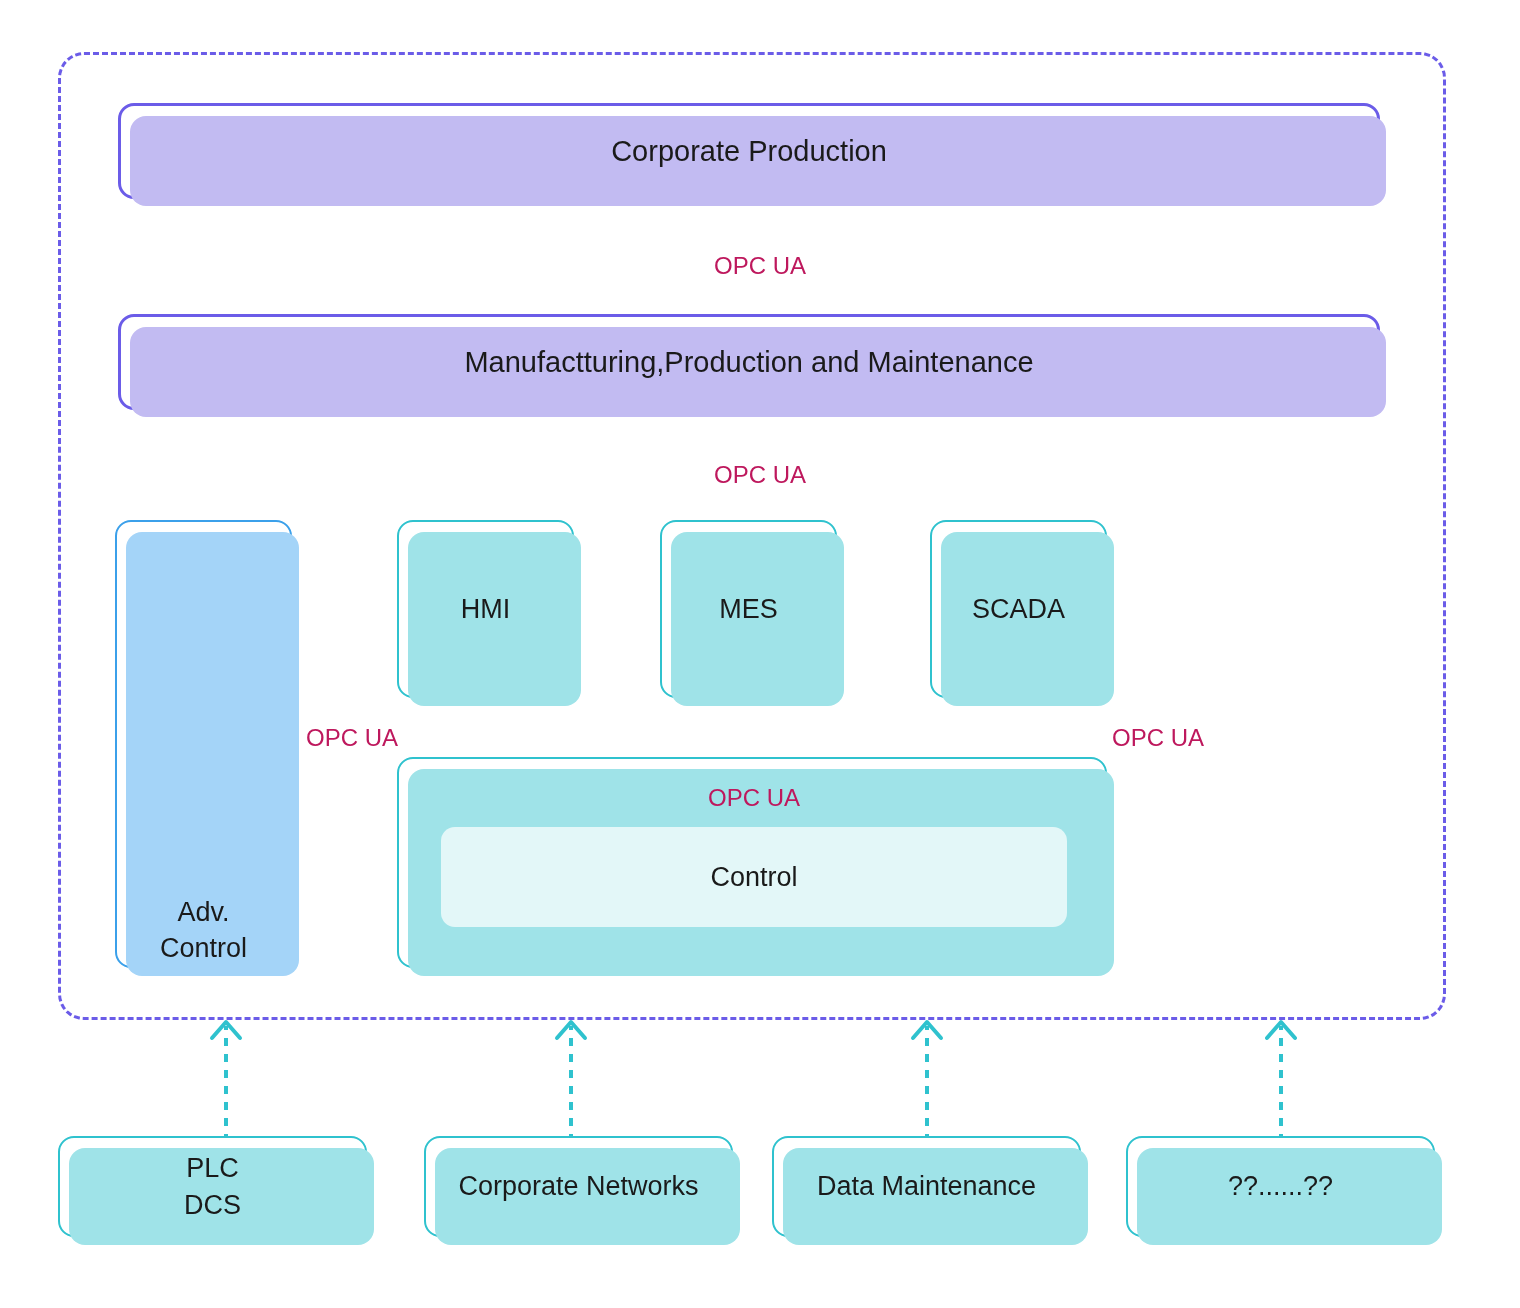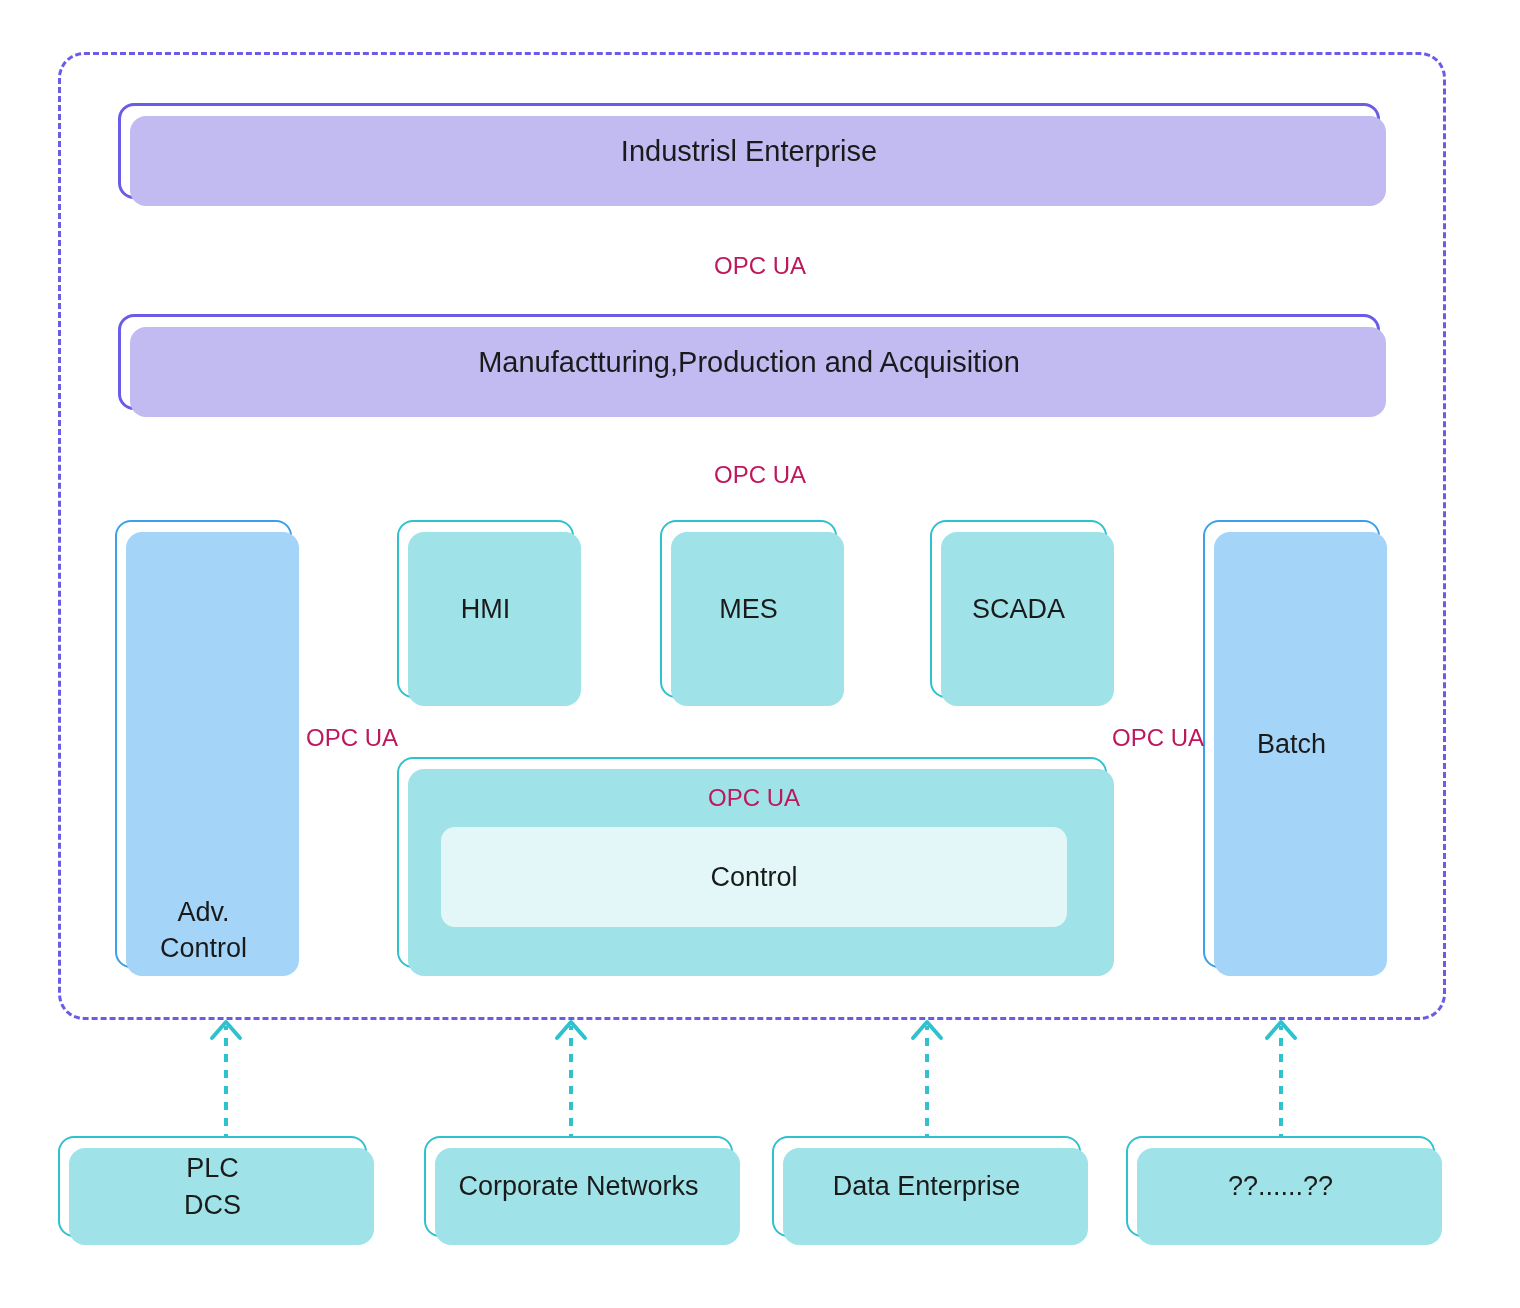--- a/index.html
+++ b/index.html
@@ -113,27 +113,27 @@
   }
 </style>
 </head>
 <body>
 
 <div id="canvas">
 
   <div class="outer-boundary"></div>
 
   <div class="node purple t-xl" style="left:118px; top:103px; width:1262px; height:96px;">
-    <span class="node-label">Industrisl Enterprise</span>
+    <span class="node-label">Corporate Production</span>
   </div>
 
   <div class="conn-label" style="left:0px; top:252px; width:1520px; text-align:center;">OPC UA</div>
 
   <div class="node purple t-xl" style="left:118px; top:314px; width:1262px; height:96px;">
-    <span class="node-label">Manufactturing,Production and Acquisition</span>
+    <span class="node-label">Manufactturing,Production and Maintenance</span>
   </div>
 
   <div class="conn-label" style="left:0px; top:461px; width:1520px; text-align:center;">OPC UA</div>
 
   <div class="node blue t-md" style="left:115px; top:520px; width:177px; height:448px;align-items:flex-end;">
     <span class="node-label">Adv.
 Control</span>
   </div>
 
   <div class="node cyan t-md" style="left:397px; top:520px; width:177px; height:178px;">
@@ -141,23 +141,20 @@
   </div>
 
   <div class="node cyan t-md" style="left:930px; top:520px; width:177px; height:178px;">
     <span class="node-label">SCADA</span>
   </div>
 
   <div class="node cyan t-md" style="left:660px; top:520px; width:177px; height:178px;">
     <span class="node-label">MES</span>
   </div>
 
-  <div class="node blue t-md" style="left:1203px; top:520px; width:177px; height:448px;">
-    <span class="node-label">Batch</span>
-  </div>
 
   <div class="node cyan" style="left:397px; top:757px; width:710px; height:211px; display:block;">
     <div class="conn-label" style="left:0px; top:23px; width:710px; text-align:center;">OPC UA</div>
     <div class="inner-band t-md" style="left:42px; top:68px; width:626px; height:100px;">
       <span class="node-label">Control</span>
     </div>
   </div>
 
   <div class="conn-label" style="left:306px; top:724px;">OPC UA</div>
 
@@ -194,20 +191,20 @@
   <div class="node cyan t-md" style="left:58px; top:1136px; width:309px; height:101px;">
     <span class="node-label">PLC
 DCS</span>
   </div>
 
   <div class="node cyan t-md" style="left:424px; top:1136px; width:309px; height:101px;">
     <span class="node-label">Corporate Networks</span>
   </div>
 
   <div class="node cyan t-md" style="left:772px; top:1136px; width:309px; height:101px;">
-    <span class="node-label">Data Enterprise</span>
+    <span class="node-label">Data Maintenance</span>
   </div>
 
   <div class="node cyan t-md" style="left:1126px; top:1136px; width:309px; height:101px;">
     <span class="node-label">??......??</span>
   </div>
 
 </div>
 
 </body></html>

